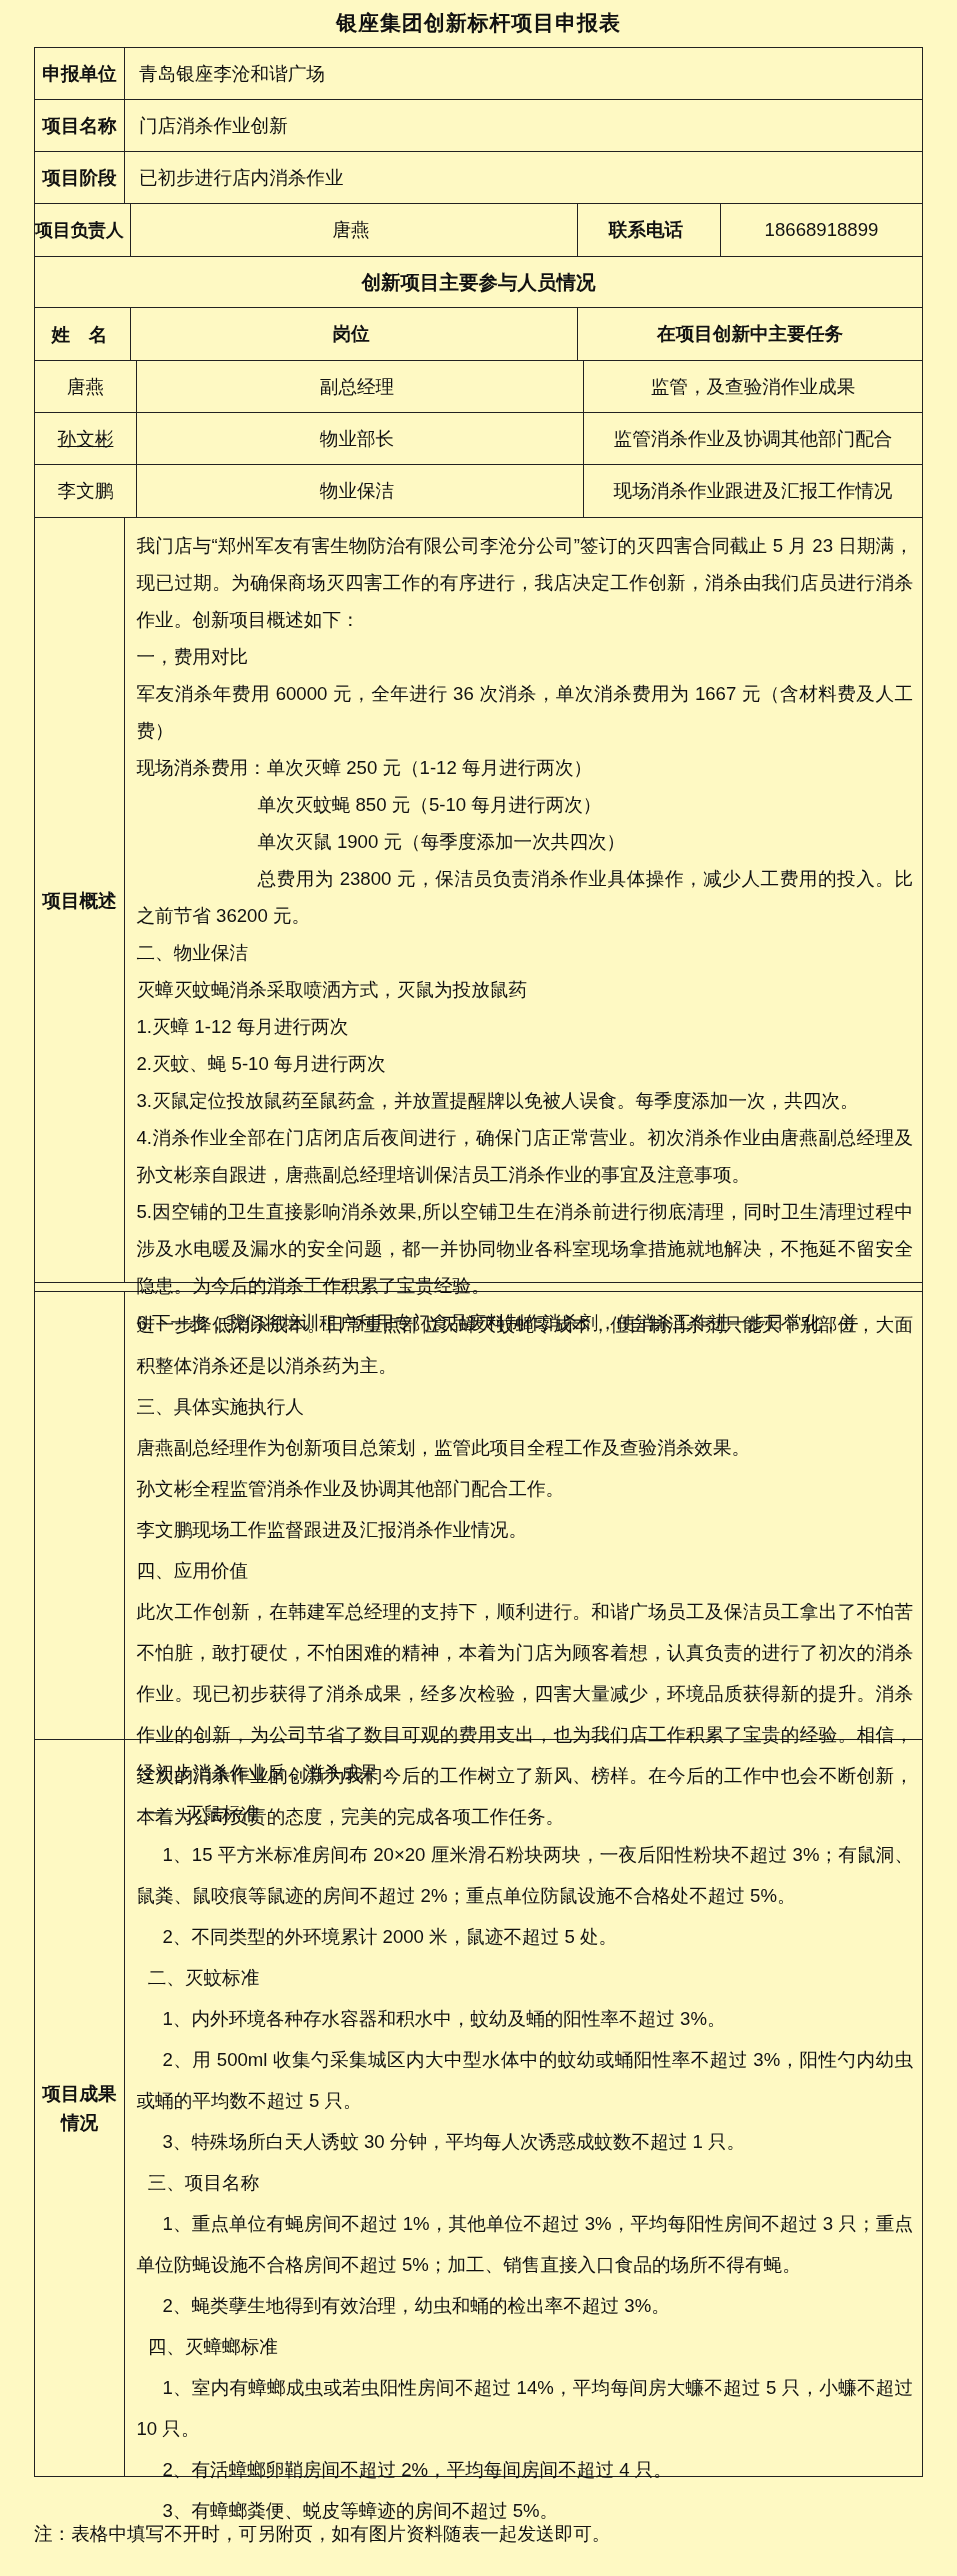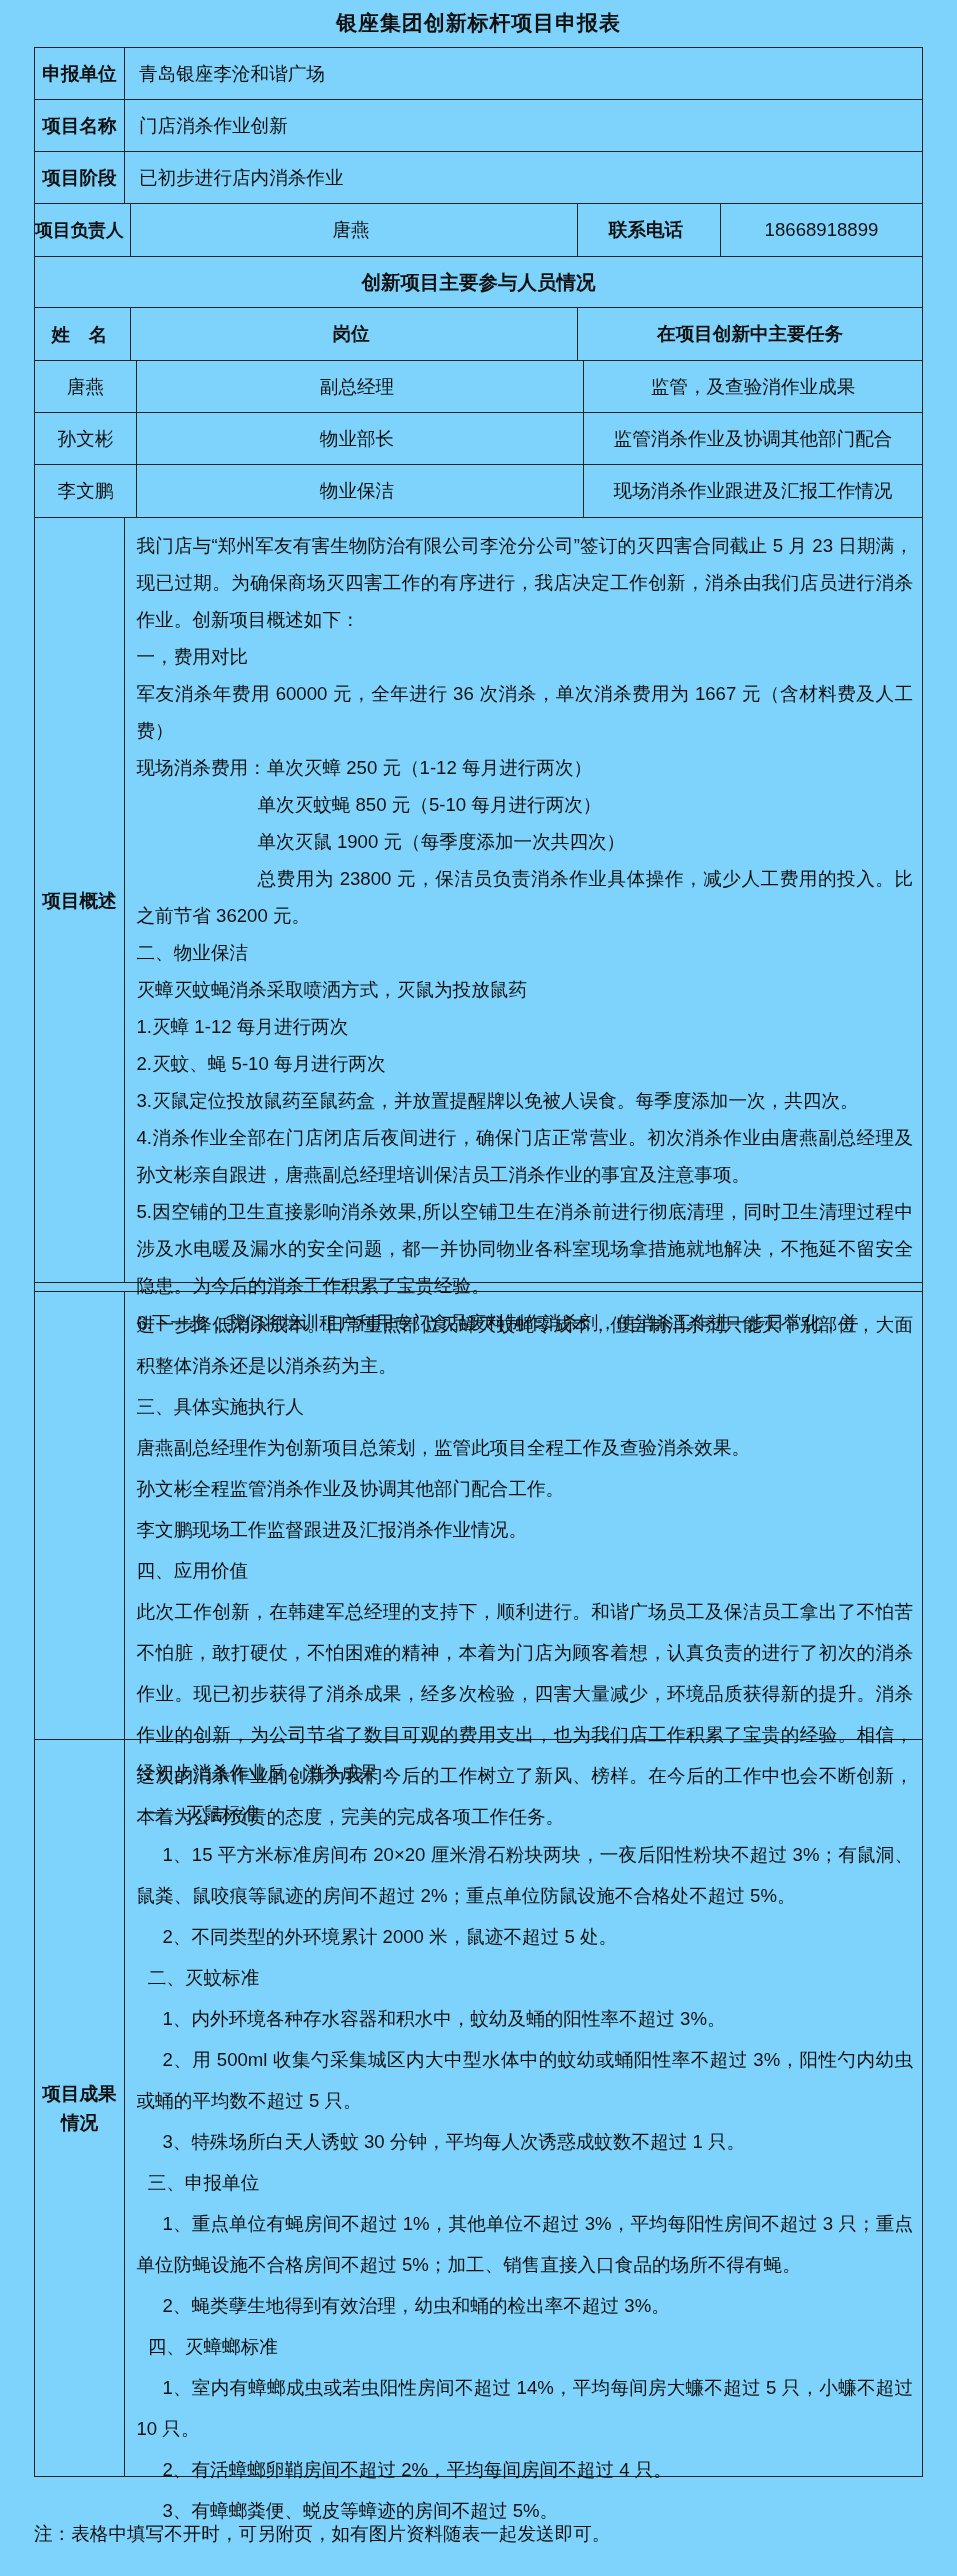--- a/index.html
+++ b/index.html
@@ -1,17 +1,17 @@
 <!DOCTYPE html>
 <html lang="zh" style="font-size:14px"><head>
 <meta charset="utf-8">
 <style>
   html,body { margin:0; padding:0; background:#ffffff; }
   .page {
-    width:957px; height:2576px; background:#7dd3fc; color:#111;
+    width:957px; height:2576px; background:#fef9c3; color:#111;
     font-family:"Liberation Sans", sans-serif; position:relative; overflow:hidden;
   }
   .doc-title {
     margin:0; padding:8.9px 0 10.6px 0; text-align:center;
     font-size:21px; font-weight:bold; letter-spacing:0.9px;
   }
   .tbl { margin:0 34px; border:1.8px solid #222; }
   .row { display:flex; align-items:stretch; border-bottom:1.8px solid #222; }
   .row:last-child { border-bottom:none; }
   .cell { box-sizing:border-box; }
@@ -97,21 +97,21 @@
       <div class="cell val pcol3 center bold">在项目创新中主要任务</div>
     </div>
 
     <div class="row h58">
       <div class="cell val center" style="flex:0 0 89px;width:89px;">唐燕</div>
       <div class="cell val pcol2 center">副总经理</div>
       <div class="cell val pcol3 center">监管，及查验消作业成果</div>
     </div>
 
     <div class="row h58">
-      <div class="cell val center" style="flex:0 0 89px;width:89px;">孙文彬</div>
+      <div class="cell val center" style="flex:0 0 89px;width:89px;text-decoration:underline;">孙文彬</div>
       <div class="cell val pcol2 center">物业部长</div>
       <div class="cell val pcol3 center">监管消杀作业及协调其他部门配合</div>
     </div>
 
     <div class="row h59">
       <div class="cell val center" style="flex:0 0 89px;width:89px;">李文鹏</div>
       <div class="cell val pcol2 center">物业保洁</div>
       <div class="cell val pcol3 center">现场消杀作业跟进及汇报工作情况</div>
     </div>
 
@@ -155,21 +155,21 @@
       <div class="cell lab">项目成果情况</div>
       <div class="cell txt lh37">
           <p class="para">经初步消杀作业后，消杀成果：</p>
           <p class="para" style="text-indent: 0.6em;">一、灭鼠标准</p>
           <p class="para" style="text-indent: 1.4em;">1、15 平方米标准房间布 20×20 厘米滑石粉块两块，一夜后阳性粉块不超过 3%；有鼠洞、鼠粪、鼠咬痕等鼠迹的房间不超过 2%；重点单位防鼠设施不合格处不超过 5%。</p>
           <p class="para" style="text-indent: 1.4em;">2、不同类型的外环境累计 2000 米，鼠迹不超过 5 处。</p>
           <p class="para" style="text-indent: 0.6em;">二、灭蚊标准</p>
           <p class="para" style="text-indent: 1.4em;">1、内外环境各种存水容器和积水中，蚊幼及蛹的阳性率不超过 3%。</p>
           <p class="para" style="text-indent: 1.4em;">2、用 500ml 收集勺采集城区内大中型水体中的蚊幼或蛹阳性率不超过 3%，阳性勺内幼虫或蛹的平均数不超过 5 只。</p>
           <p class="para" style="text-indent: 1.4em;">3、特殊场所白天人诱蚊 30 分钟，平均每人次诱惑成蚊数不超过 1 只。</p>
-          <p class="para" style="text-indent: 0.6em;">三、申报单位</p>
+          <p class="para" style="text-indent: 0.6em;">三、项目名称</p>
           <p class="para" style="text-indent: 1.4em;">1、重点单位有蝇房间不超过 1%，其他单位不超过 3%，平均每阳性房间不超过 3 只；重点单位防蝇设施不合格房间不超过 5%；加工、销售直接入口食品的场所不得有蝇。</p>
           <p class="para" style="text-indent: 1.4em;">2、蝇类孽生地得到有效治理，幼虫和蛹的检出率不超过 3%。</p>
           <p class="para" style="text-indent: 0.6em;">四、灭蟑螂标准</p>
           <p class="para" style="text-indent: 1.4em;">1、室内有蟑螂成虫或若虫阳性房间不超过 14%，平均每间房大蠊不超过 5 只，小蠊不超过 10 只。</p>
           <p class="para" style="text-indent: 1.4em;">2、有活蟑螂卵鞘房间不超过 2%，平均每间房间不超过 4 只。</p>
           <p class="para" style="text-indent: 1.4em;">3、有蟑螂粪便、蜕皮等蟑迹的房间不超过 5%。</p>
         </div>
     </div>
 
   </div>

